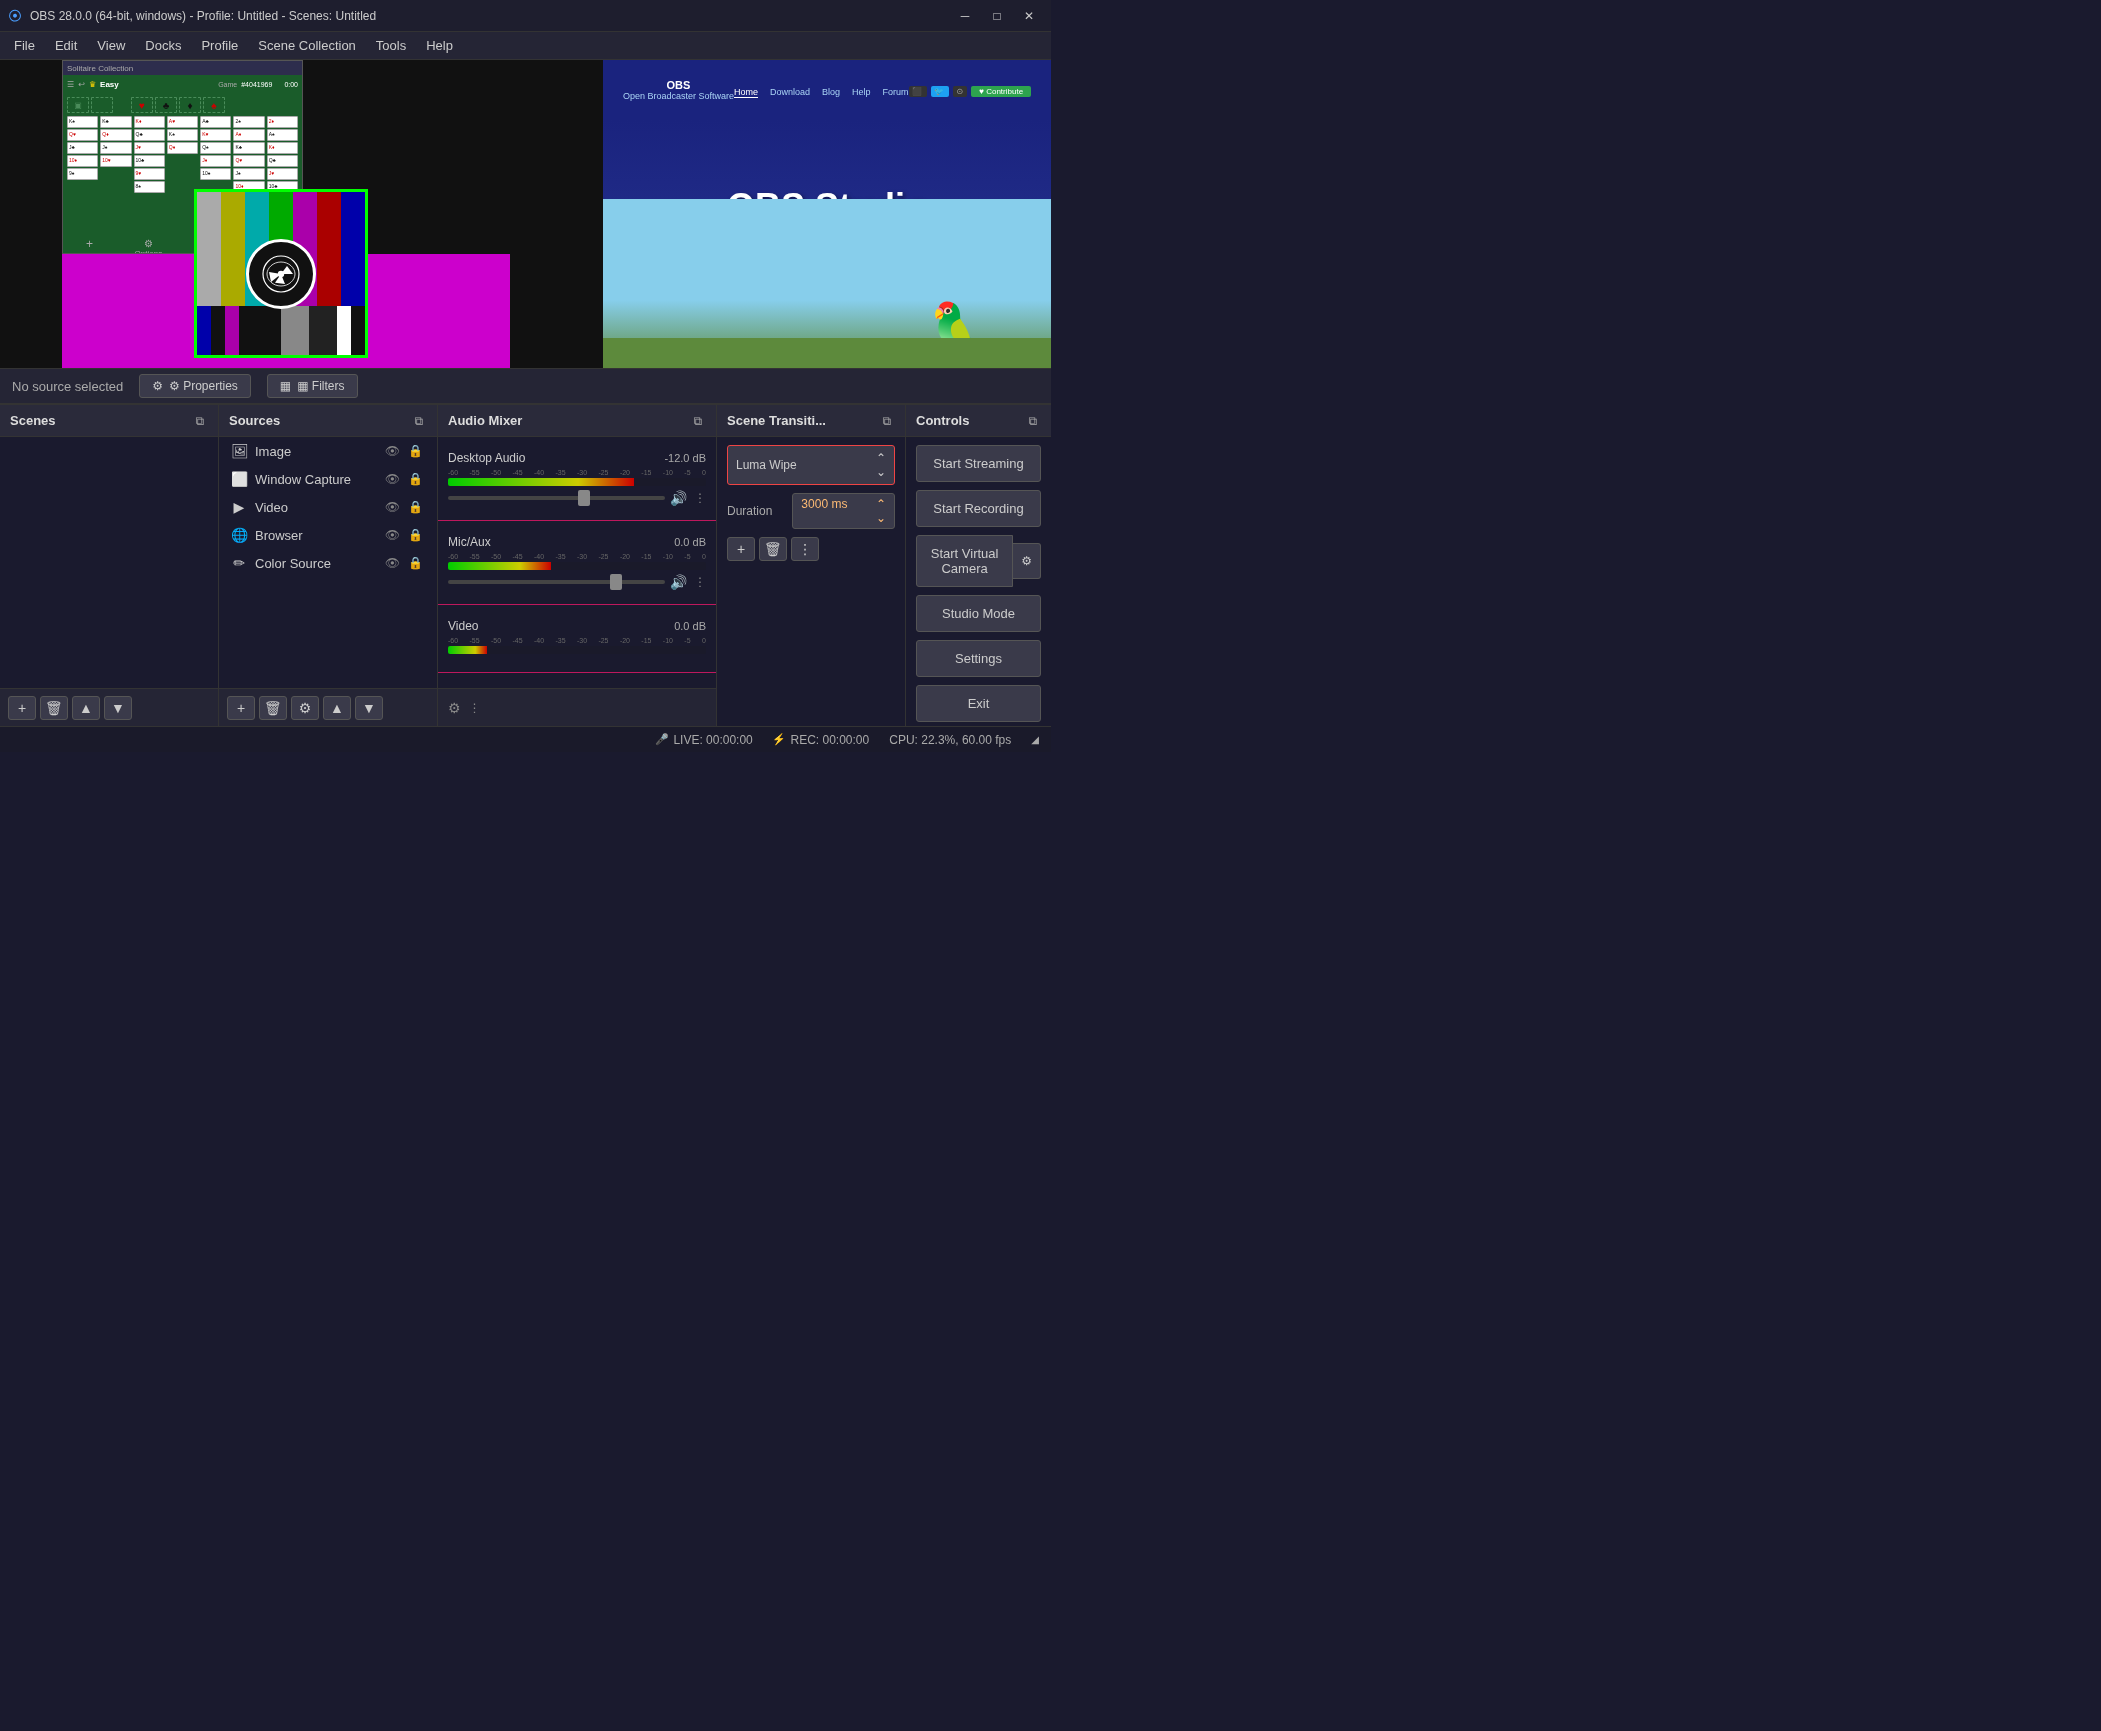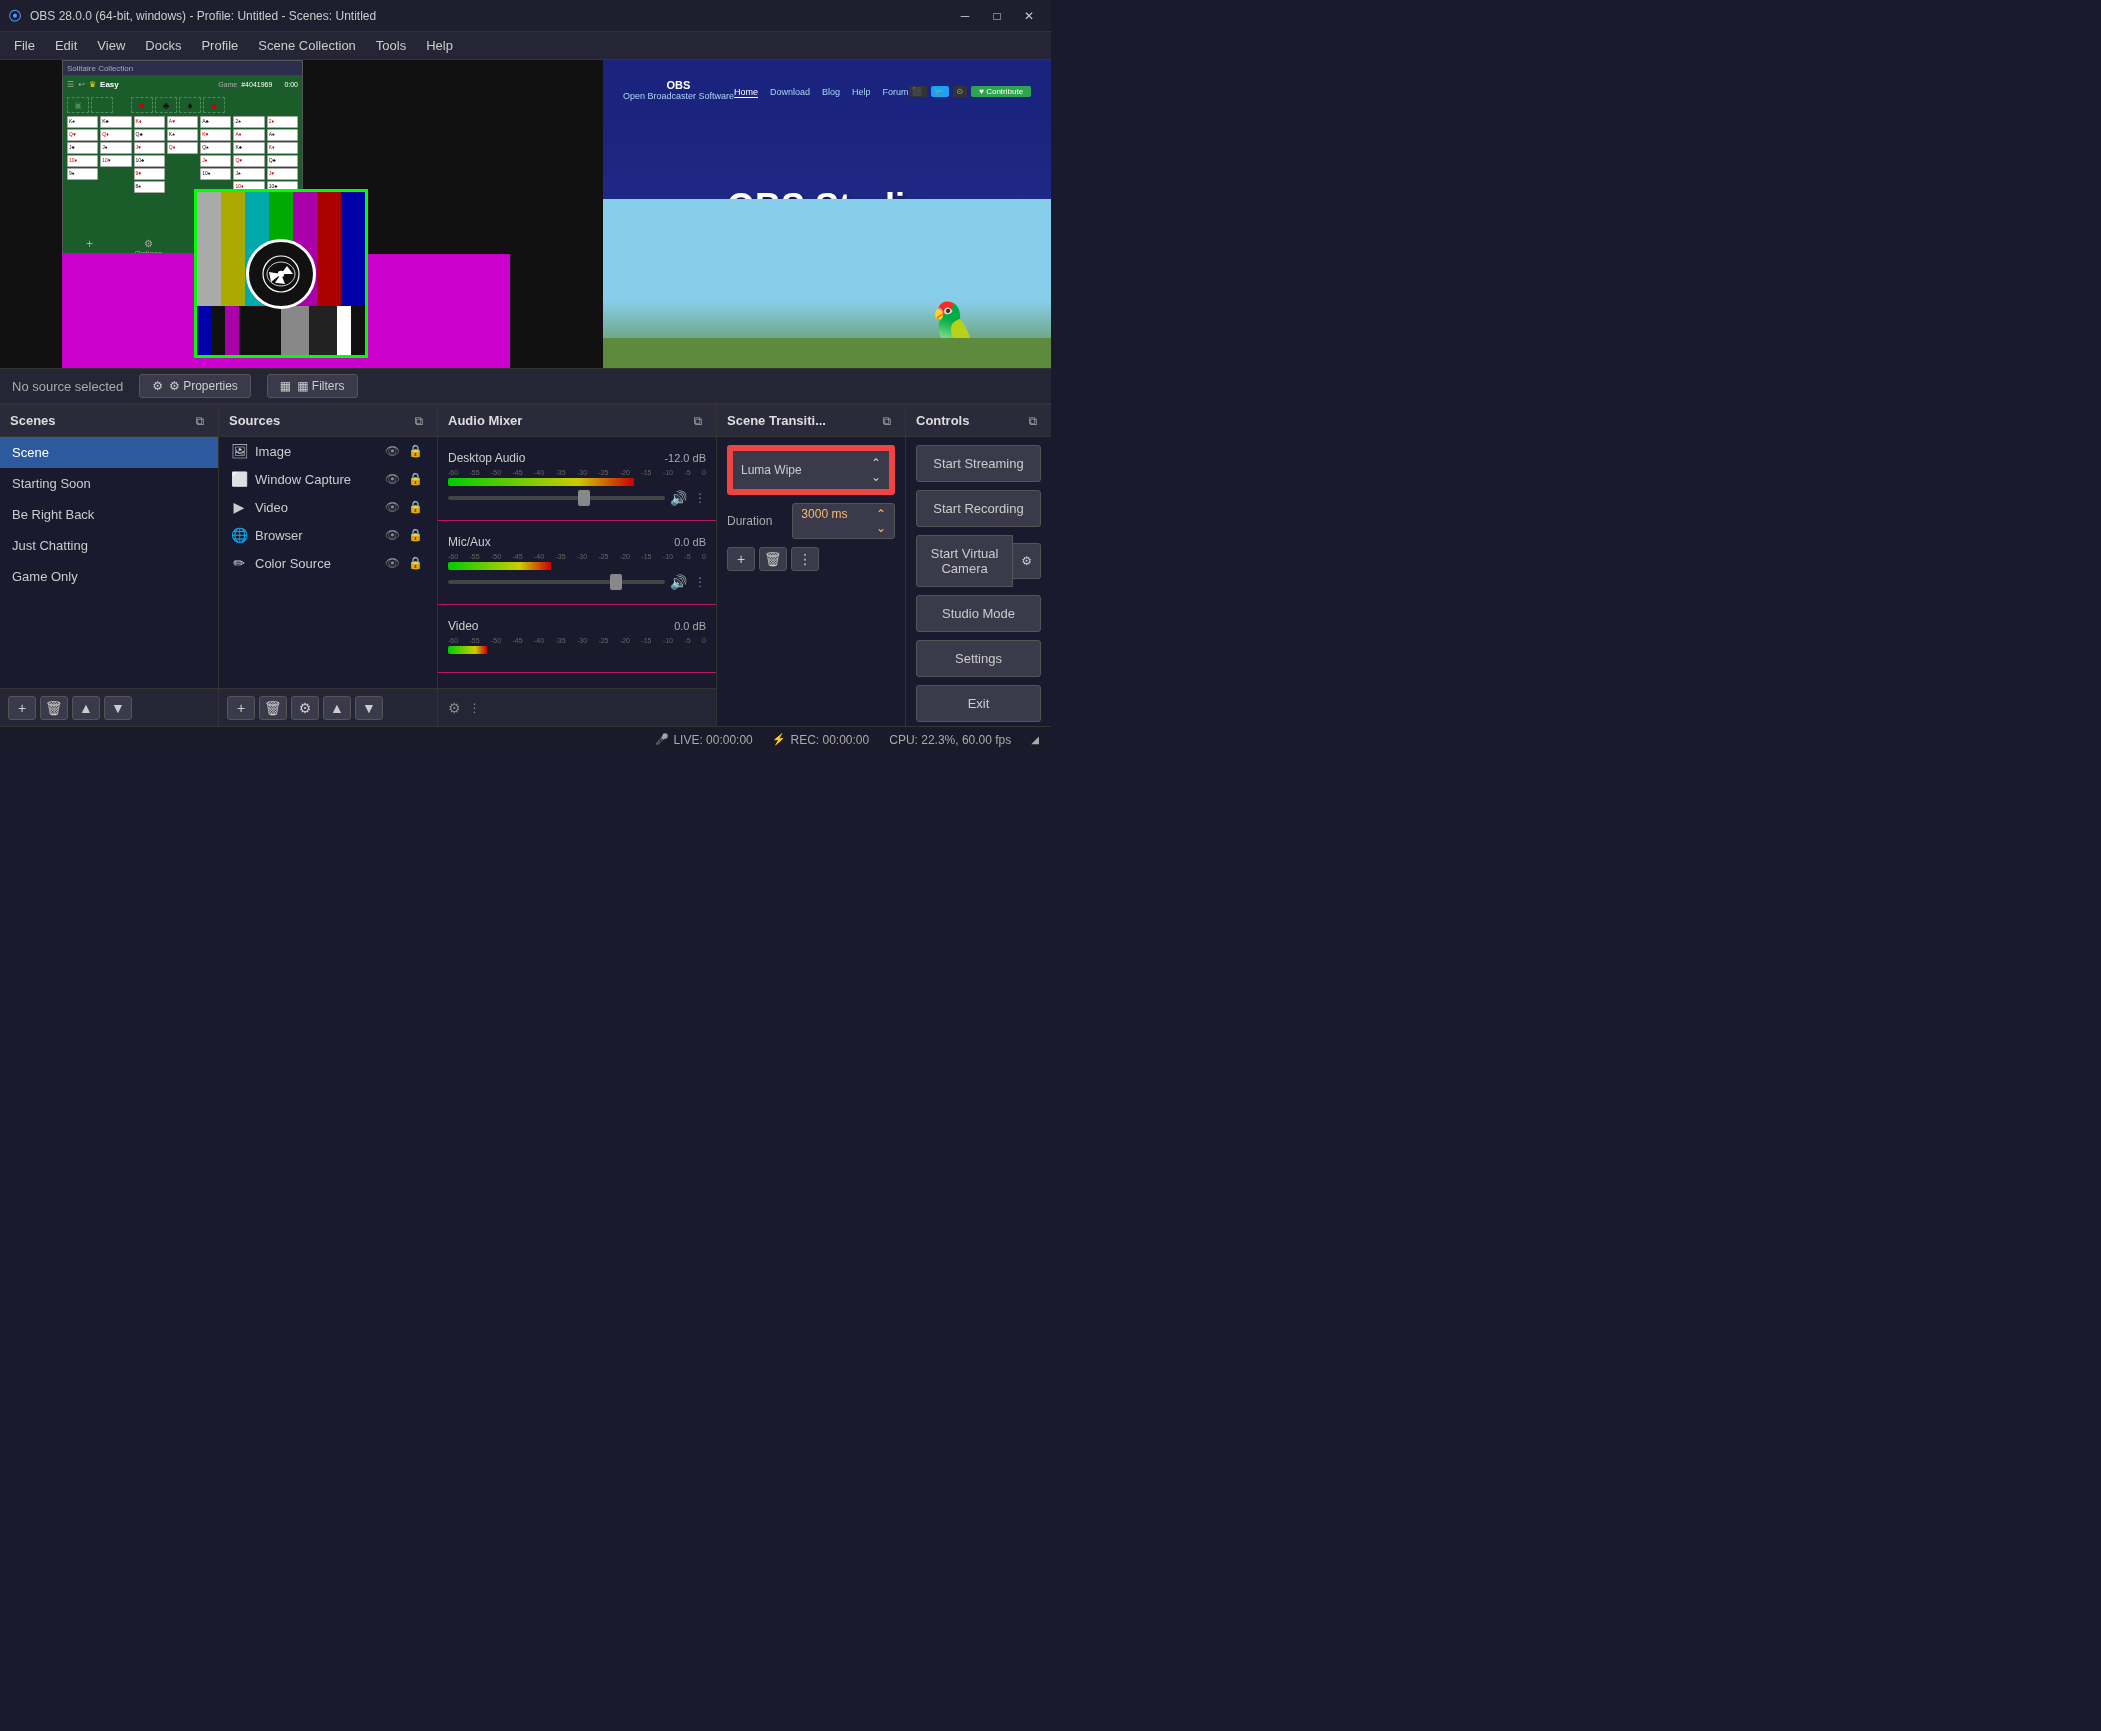--- a/index.html
+++ b/index.html
@@ -499,21 +499,21 @@
       border-top: 1px solid #333;
       margin-top: auto;
     }
 
     
     .transitions-panel {
       width: 189px;
     }
     .transition-select {
       background: #3a3a4a;
-      border: 6px solid #ef4444;
+      border: 1px solid #ef4444;
       color: #ccc;
       padding: 5px 8px;
       width: calc(100% - 20px);
       margin: 8px 10px 4px;
       border-radius: 3px;
       font-size: 12px;
       cursor: pointer;
       display: flex;
       align-items: center;
       justify-content: space-between;
@@ -852,27 +852,20 @@
   </button>
 </div>
 
 <div class="panels-row">
 
   <div class="panel scenes-panel">
     <div class="panel-header">
       <span class="panel-title">Scenes</span>
       <button class="panel-icon-btn">⧉</button>
     </div>
-    <div class="scrollable-list">
-      <div class="scene-item active">Scene</div>
-      <div class="scene-item">Starting Soon</div>
-      <div class="scene-item">Be Right Back</div>
-      <div class="scene-item">Just Chatting</div>
-      <div class="scene-item">Game Only</div>
-    </div>
     <div class="panel-toolbar">
       <div class="panel-tool-btn">+</div>
       <div class="panel-tool-btn">🗑</div>
       <div class="panel-tool-btn">▲</div>
       <div class="panel-tool-btn">▼</div>
     </div>
   </div>
 
   <div class="panel sources-panel">
     <div class="panel-header">

